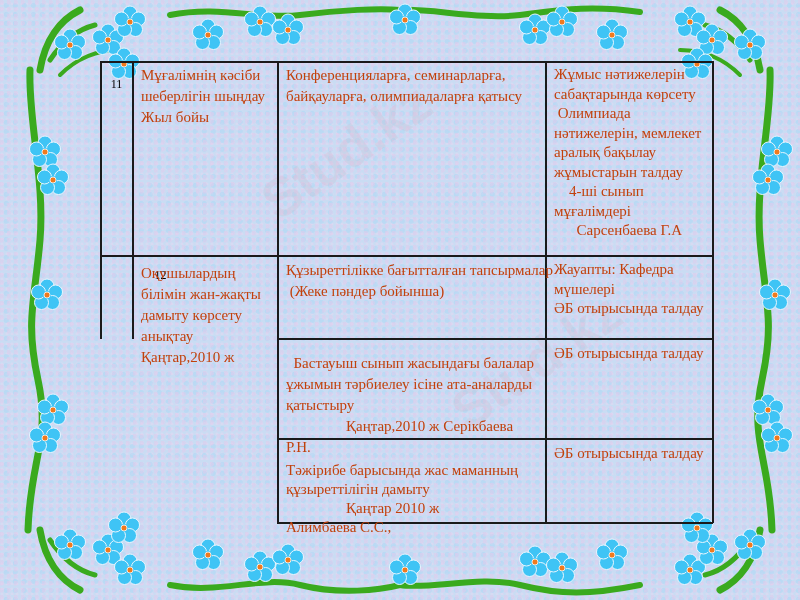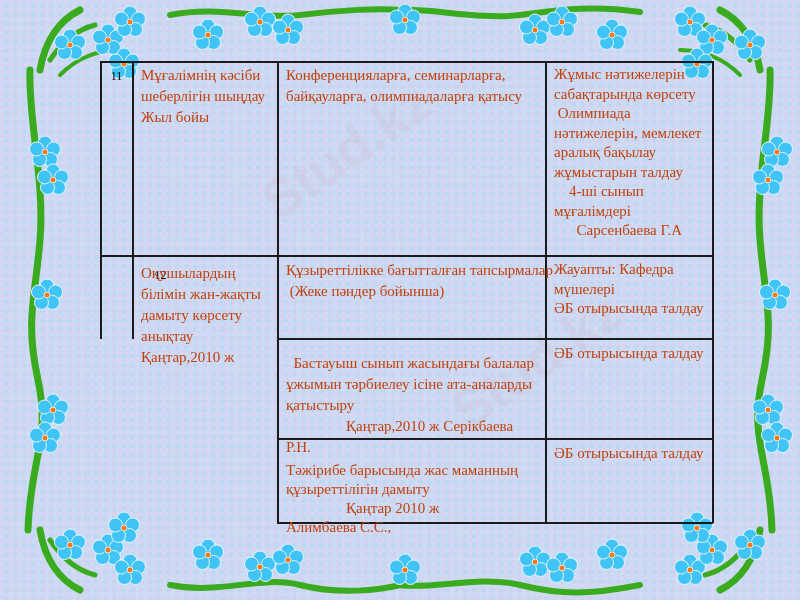--- a/index.html
+++ b/index.html
@@ -13,21 +13,21 @@
     background-size: 7px 7px, 9px 9px, 5px 5px;
     font-family:"Liberation Serif", "DejaVu Serif", serif;
   }
   .frame { position:absolute; inset:0; pointer-events:none; }
   .watermark {
     position:absolute; font-family:"Liberation Sans", sans-serif; font-weight:bold;
     font-size:54px; color:rgba(200,170,190,0.18); transform:rotate(-35deg);
     white-space:nowrap;
   }
   .cell { position:absolute; box-sizing:border-box; color:#c2410c; font-size:15px; line-height:21px; padding:3px 8px; }
-  .num { color:#000; font-size:12px; padding:4px 0 0 0; text-align:center; }
+  .num { color:#000; font-size:12px; padding:12px 0 0 0; text-align:center; }
   .line { position:absolute; background:#1a1a1a; }
   .pre { white-space:pre-wrap; }
 </style>
 </head>
 <body>
 
 <svg class="frame" width="800" height="600" viewBox="0 0 800 600">
   <defs>
     <g id="flw">
       <circle cx="0" cy="-9" r="7" fill="#3fc4f5" stroke="#e8f6ff" stroke-width="1"></circle>

